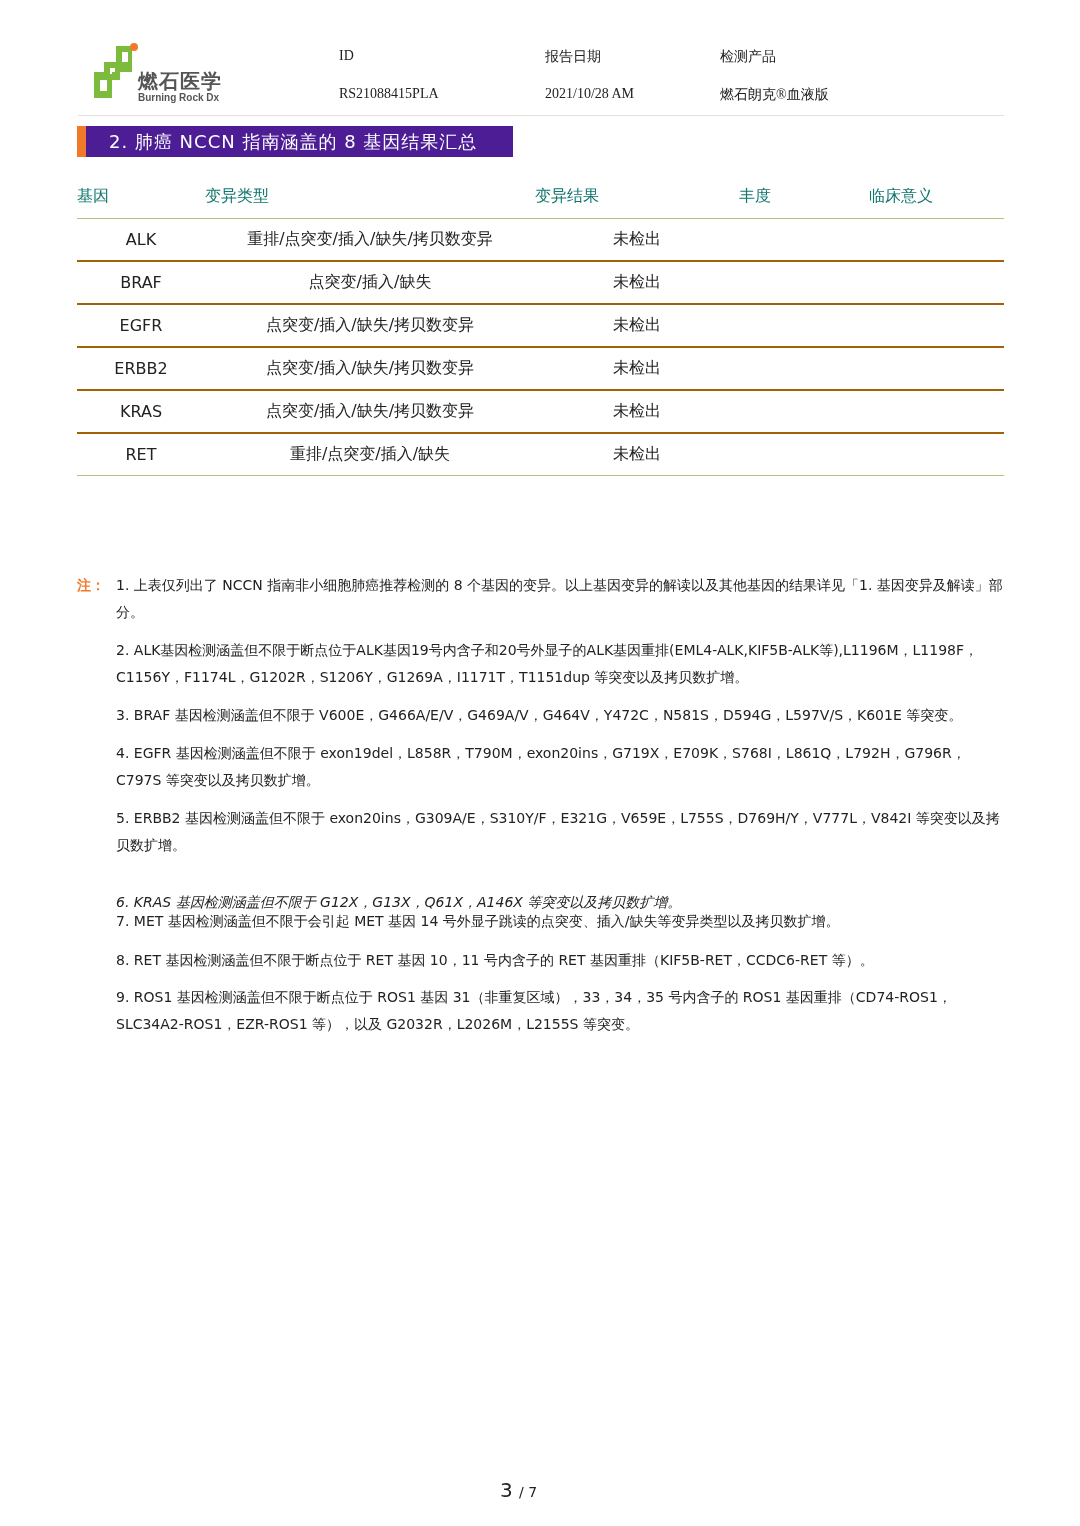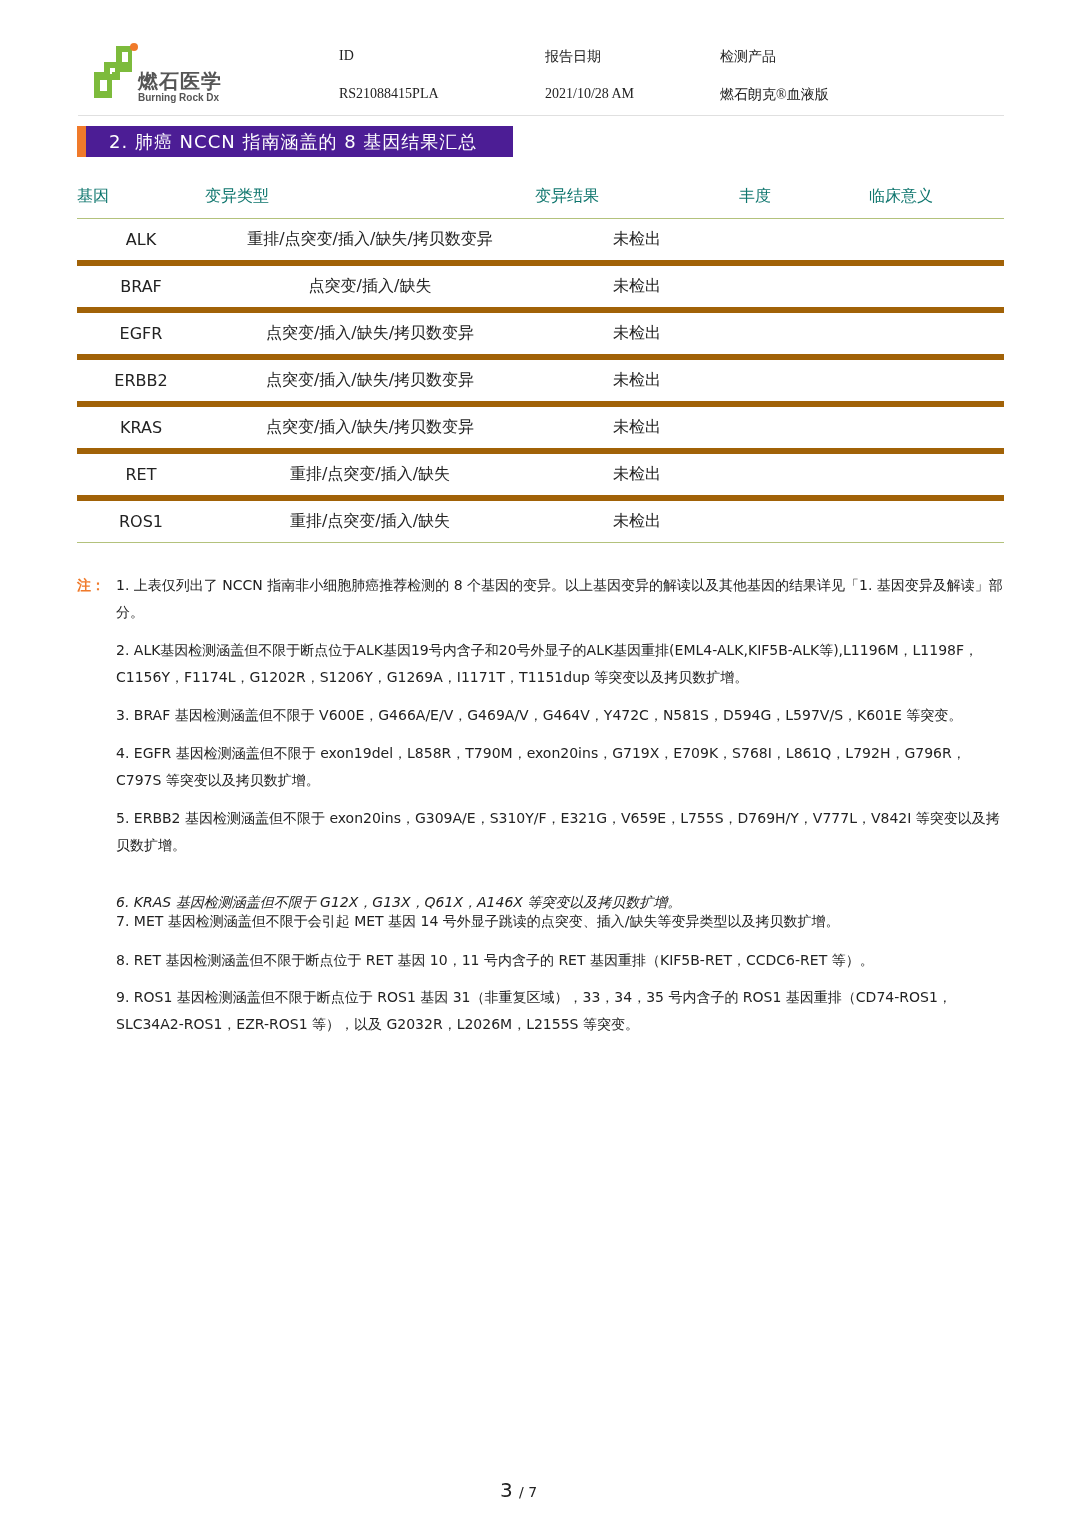--- a/index.html
+++ b/index.html
@@ -16,21 +16,21 @@
   .hdr-rule { position:absolute; left:78px; top:115px; width:926px; height:1px; background:#e0e0e0; }
 
   
   .section-bar { position:absolute; left:77px; top:126px; width:436px; height:31px; background:#4c1d95; }
   .section-bar .accent { position:absolute; left:0; top:0; width:9px; height:31px; background:#f07a2a; }
   .section-bar .title { position:absolute; left:32px; top:4px; font-size:18px; color:#ffffff; letter-spacing:1px; white-space:nowrap; }
 
   
   .tbl { position:absolute; left:77px; top:175px; width:927px; border-collapse:collapse; }
   .tbl th { height:43px; font-size:16px; font-weight:normal; color:#0f766e; text-align:left; padding:0; border-bottom:1.5px solid #b3c27c; }
-  .tbl td { height:41px; font-size:16px; text-align:center; padding:0; border-bottom:6px solid #a16207; color:#222; }
+  .tbl td { height:41px; font-size:16px; text-align:center; padding:0; border-bottom:2px solid #a16207; color:#222; }
   .tbl tr:last-child td { border-bottom:1.5px solid #b3c27c; }
 
   
   .notes { position:absolute; left:77px; top:572px; width:927px; font-size:14px; color:#222; line-height:27px; }
   .note-label { position:absolute; left:0; top:0; color:#f07a2a; font-weight:bold; font-size:14px; }
   .note { position:absolute; left:39px; width:888px; }
   .note-first { position:absolute; left:39px; top:0; width:888px; }
 
   .pager { position:absolute; left:500px; top:1478px; font-size:20px; color:#222; white-space:nowrap; }
   .pager .total { font-size:14px; }
@@ -122,27 +122,20 @@
         <td></td>
         <td></td>
       </tr>
       <tr>
         <td>RET</td>
         <td>重排/点突变/插入/缺失</td>
         <td>未检出</td>
         <td></td>
         <td></td>
       </tr>
-      <tr>
-        <td>ROS1</td>
-        <td>重排/点突变/插入/缺失</td>
-        <td>未检出</td>
-        <td></td>
-        <td></td>
-      </tr>
     </tbody>
   </table>
 
   <div class="notes">
     <div class="note-label">注：</div>
     <div class="note-first">1.  上表仅列出了 NCCN 指南非小细胞肺癌推荐检测的 8 个基因的变异。以上基因变异的解读以及其他基因的结果详见「1.  基因变异及解读」部分。</div>
     <div class="note" style="top:65px;">2. ALK基因检测涵盖但不限于断点位于ALK基因19号内含子和20号外显子的ALK基因重排(EML4-ALK,KIF5B-ALK等),L1196M，L1198F，C1156Y，F1174L，G1202R，S1206Y，G1269A，I1171T，T1151dup 等突变以及拷贝数扩增。</div>
     <div class="note" style="top:130px;">3. BRAF 基因检测涵盖但不限于 V600E，G466A/E/V，G469A/V，G464V，Y472C，N581S，D594G，L597V/S，K601E 等突变。</div>
     <div class="note" style="top:168px;">4. EGFR 基因检测涵盖但不限于 exon19del，L858R，T790M，exon20ins，G719X，E709K，S768I，L861Q，L792H，G796R，C797S 等突变以及拷贝数扩增。</div>
     <div class="note" style="top:233px;">5. ERBB2 基因检测涵盖但不限于 exon20ins，G309A/E，S310Y/F，E321G，V659E，L755S，D769H/Y，V777L，V842I 等突变以及拷贝数扩增。</div>

